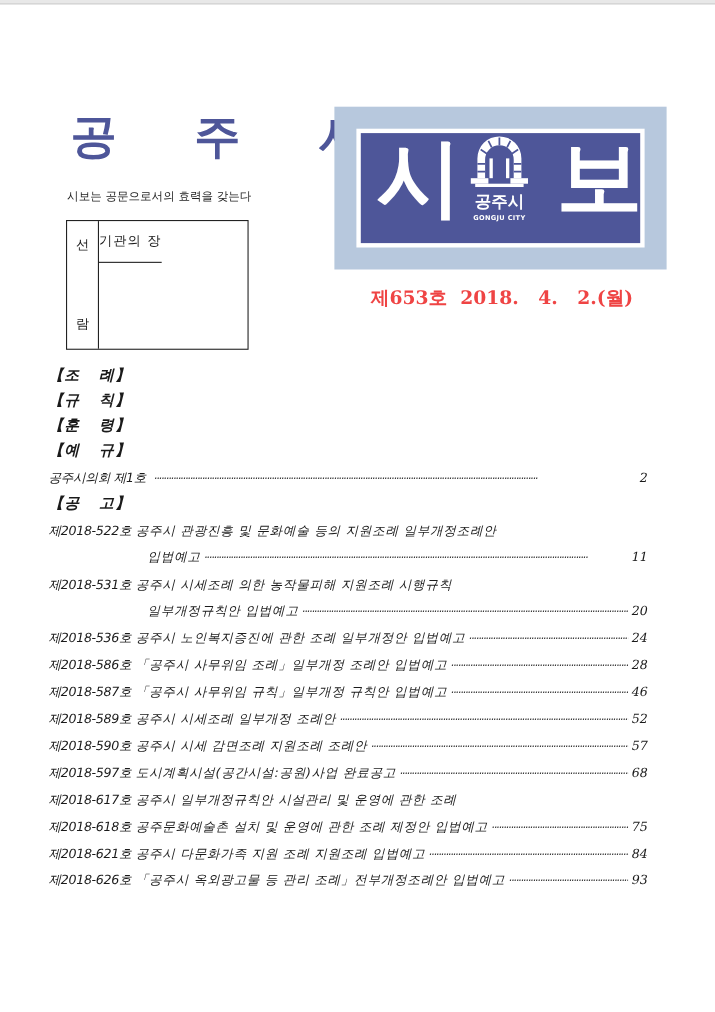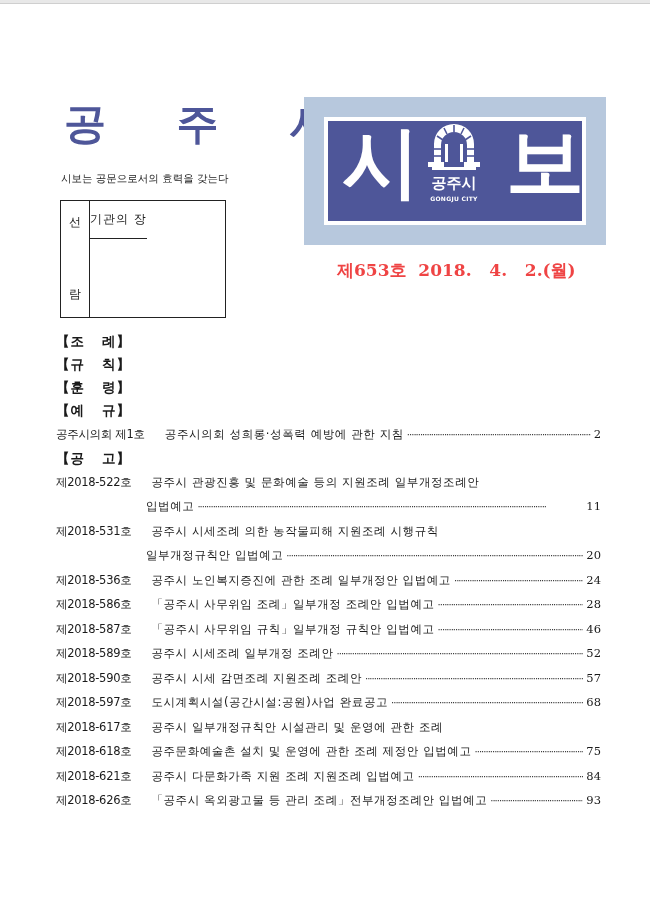--- a/index.html
+++ b/index.html
@@ -24,24 +24,24 @@
   .logo-inner { position: absolute; left: 20px; top: 20px; width: 262px; height: 108px; background: #ffffff; padding: 4px; }
   .logo-blue { width: 100%; height: 100%; background: #4e5699; position: relative; }
   .logo-si { position: absolute; left: 14px; top: 2px; font-size: 78px; color: #ffffff; font-weight: bold; line-height: 1; }
   .logo-bo { position: absolute; left: 178px; top: 2px; font-size: 78px; color: #ffffff; font-weight: bold; line-height: 1; }
   .logo-emblem { position: absolute; left: 96px; top: 1px; width: 60px; height: 92px; }
   .emblem-name { position: absolute; left: 0; top: 52px; width: 60px; text-align: center; color: #fff; font-size: 15px; font-weight: bold; }
   .emblem-en { position: absolute; left: 0; top: 73px; width: 60px; text-align: center; color: #fff; font-size: 6px; font-weight: bold; letter-spacing: 0.3px; }
 
   .issue-line { position: absolute; left: 337px; top: 259px; font-family: "DejaVu Serif", "Liberation Serif", serif; font-size: 17px; font-weight: bold; white-space: pre; color: #ef4444; }
 
-  .toc { position: absolute; left: 56px; top: 330px; width: 545px; font-family: "DejaVu Sans", sans-serif; font-size: 11.5px; }
+  .toc { position: absolute; left: 44px; top: 330px; width: 545px; font-family: "DejaVu Sans", sans-serif; font-size: 11.5px; font-style: italic; }
   .section-head { font-size: 13.5px; font-weight: bold; height: 23px; line-height: 23px; letter-spacing: 1px; white-space: pre; }
   .entry { display: flex; align-items: baseline; height: 24.5px; line-height: 24.5px; white-space: nowrap; }
-  .entry .no { flex: 0 0 auto; margin-right: 20px; letter-spacing: -0.3px; }
+  .entry .no { flex: 0 0 auto; margin-right: 4px; letter-spacing: -0.3px; }
   .entry .title { flex: 0 0 auto; letter-spacing: 0.6px; }
   .entry .dots { flex: 1 1 auto; overflow: hidden; margin: 0 3px; color: #333; letter-spacing: -1px; font-size: 10px; }
   .entry .dots::before { content: "································································································································································"; }
   .entry .page { flex: 0 0 auto; font-family: "DejaVu Serif", serif; font-size: 11.5px; }
   .entry.cont { padding-left: 90px; }
 </style>
 </head>
 <body>
 
 <div class="top-bar"></div>
@@ -97,21 +97,20 @@
 <div class="issue-line">제653호  2018.   4.   2.(월)</div>
 
 <div class="toc">
   <div class="section-head">【조   례】</div>
   <div class="section-head">【규   칙】</div>
   <div class="section-head">【훈   령】</div>
   <div class="section-head">【예   규】</div>
 
   <div class="entry">
     <span class="no">공주시의회 제1호</span>
-    <span class="title">공주시의회 성희롱·성폭력 예방에 관한 지침</span>
     <span class="dots"></span>
     <span class="page">2</span>
   </div>
 
   <div class="section-head">【공   고】</div>
 
   <div class="entry nodots">
     <span class="no">제2018-522호</span>
     <span class="title">공주시 관광진흥 및 문화예술 등의 지원조례 일부개정조례안</span>
   </div>

